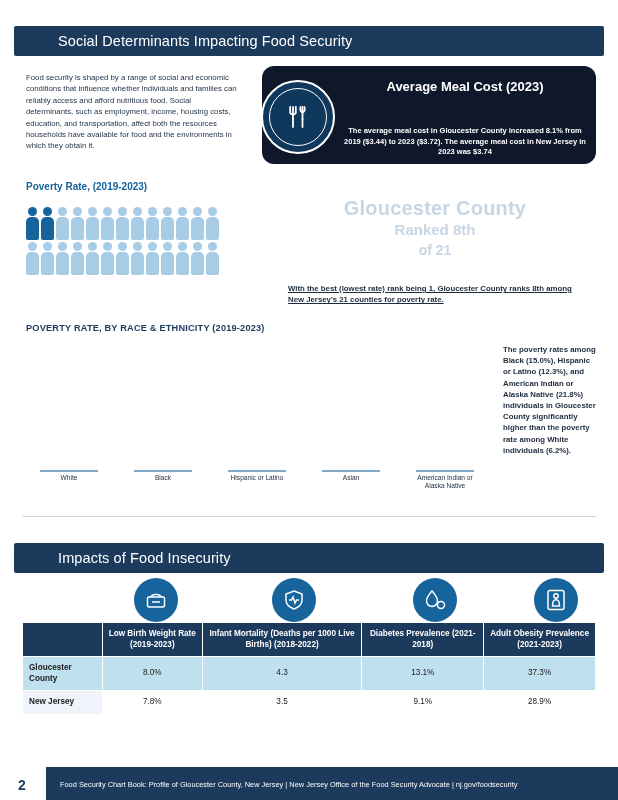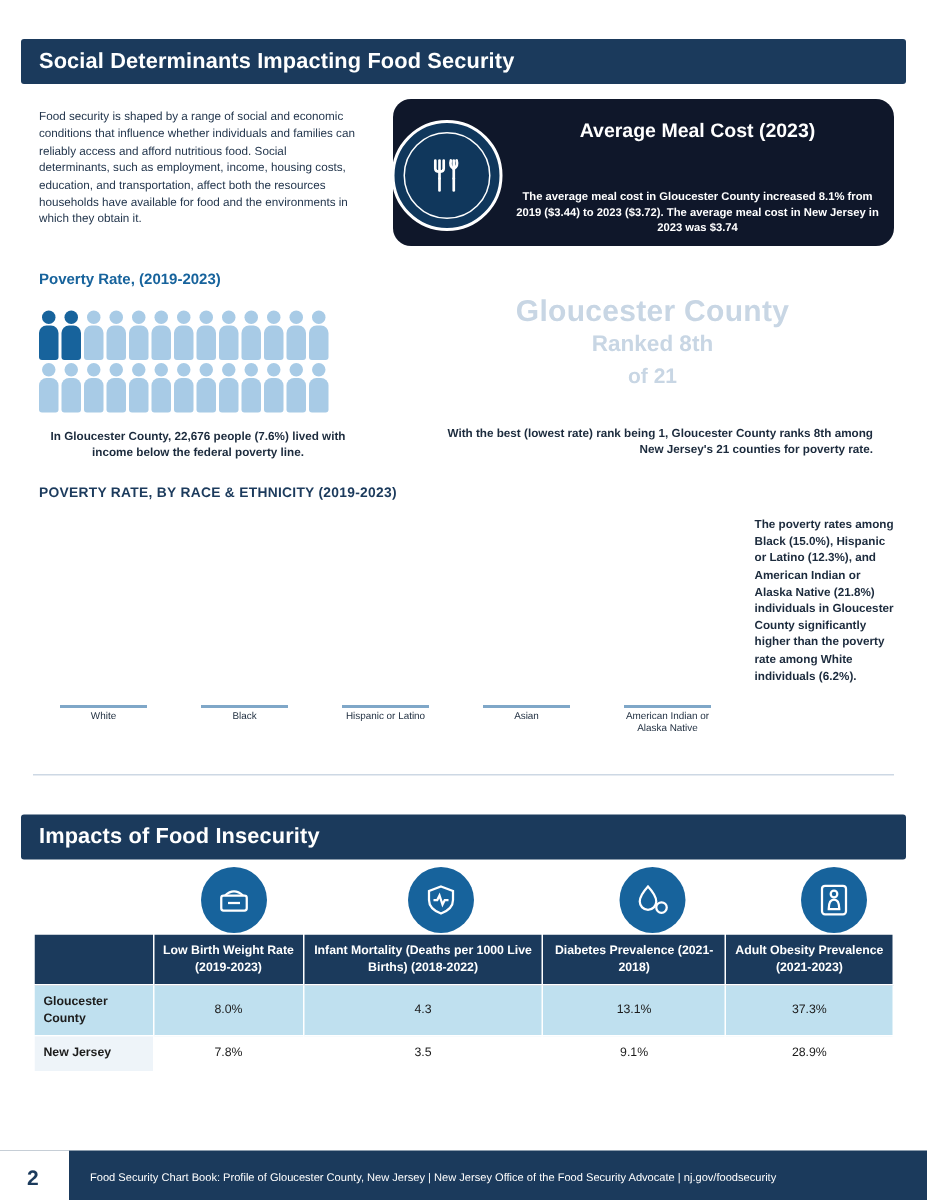--- a/index.html
+++ b/index.html
@@ -19,21 +19,21 @@
     position:absolute;
     left:14px; width:590px;
     background:#1b3a5c;
     color:#ffffff;
     height:30px;
     display:flex; align-items:center;
     padding-left:12px;
     border-radius:2px;
   }
   .section-bar .title {
-    font-size:14.5px; font-weight:bold; letter-spacing:0.1px;
+    font-size:14.5px; font-weight:normal; letter-spacing:0.1px;margin-left:32px;
   }
   #sec1 { top:26px; }
   #sec2 { top:543px; }
 
   .hr-light {
     position:absolute; left:22px; width:574px; height:1px;
     background:#cdd8e4;
   }
 
   
@@ -109,21 +109,22 @@
   }
   .rank-sub {
     font-size:15px; font-weight:bold; color:#c8d6e4; line-height:20px;
   }
   .rank-num {
     font-size:14px; font-weight:bold; color:#c8d6e4; line-height:20px;
   }
   .rank-caption {
     position:absolute; left:288px; top:283px; width:294px;
     font-size:7.8px; line-height:11.2px; font-weight:bold; color:#1c2b3d;
-    text-align:right;
+    text-align:left;
+    text-decoration:underline;
   }
 
   
   .re-title {
     position:absolute; left:26px; top:323px;
     font-size:9.2px; font-weight:bold; color:#1b3a5c; letter-spacing:0.2px;
   }
   .re-chart {
     position:absolute; left:26px; top:344px; width:462px; height:146px;
   }
@@ -345,21 +346,20 @@
           <div class="p-head"></div>
           <div class="p-body"></div>
         </div>
       <div class="person light">
           <div class="p-head"></div>
           <div class="p-body"></div>
         </div>
     </div>
   </div>
 
-  <div class="pov-caption">In Gloucester County, 22,676 people (7.6%) lived with income below the federal poverty line.</div>
 
   <div class="rank-block">
     <div class="rank-big">Gloucester County</div>
     <div class="rank-sub">Ranked 8th</div>
     <div class="rank-num">of 21</div>
   </div>
   <div class="rank-caption">With the best (lowest rate) rank being 1, Gloucester County ranks 8th among New Jersey's 21 counties for poverty rate.</div>
 
   <div class="re-title">POVERTY RATE, BY RACE &amp; ETHNICITY (2019-2023)</div>
 

